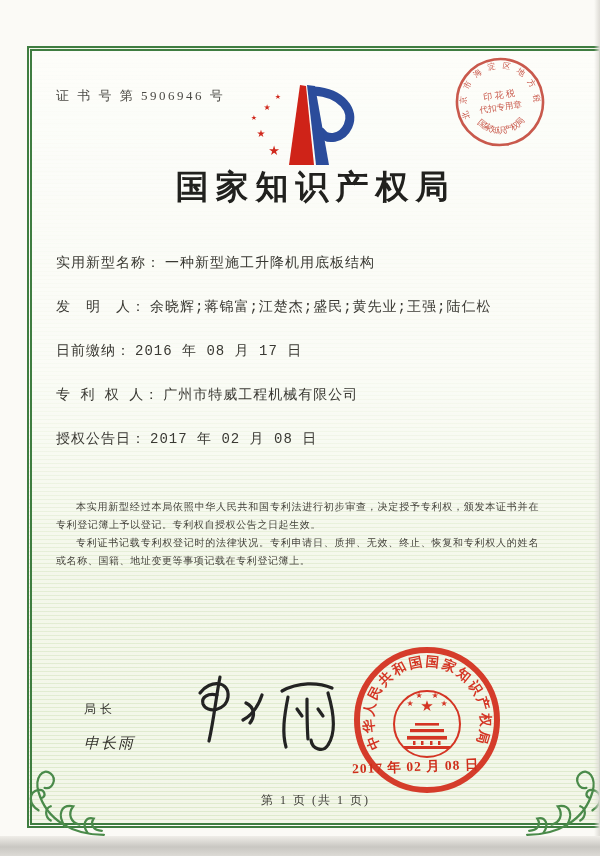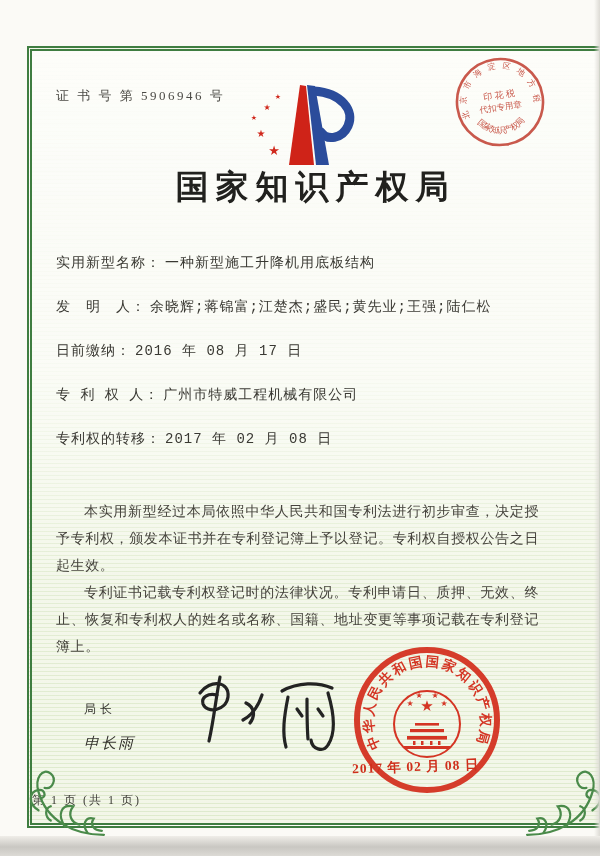--- a/index.html
+++ b/index.html
@@ -25,29 +25,29 @@
   }
   .content{position:absolute;inset:0;}
   .cert-no{position:absolute;left:24px;top:36px;font-size:13px;letter-spacing:2.5px;color:#4b4a45;white-space:nowrap;}
   .logo{position:absolute;left:202px;top:30px;}
   .title{position:absolute;left:0;right:0;top:114px;text-align:center;
     font-size:33px;font-weight:700;letter-spacing:7px;color:#21211e;white-space:nowrap;}
   .fields{position:absolute;left:24px;top:203px;width:486px;font-family:Liberation Mono, monospace;}
   .field{height:15px;margin-bottom:29px;font-size:14px;color:#3a3933;letter-spacing:1px;white-space:nowrap;}
   .field .lab{margin-right:4px;}
   .paras{position:absolute;left:24px;top:447px;width:483px;
-    font-size:14px;line-height:27px;letter-spacing:0.6px;color:#45433c;text-align:justify;}
+    font-size:10px;line-height:18px;letter-spacing:0.6px;color:#45433c;text-align:justify;}
   .paras p{margin:0;text-indent:2em;}
   .signer-title{position:absolute;left:52px;top:650px;font-size:12px;letter-spacing:4px;color:#33322d;}
   .signer-name{position:absolute;left:52px;top:683px;font-size:15px;letter-spacing:2px;color:#33322d;font-style:italic;}
   .signature{position:absolute;left:148px;top:612px;}
   .seal{position:absolute;left:319px;top:593px;}
   .seal-date{position:absolute;left:320px;top:707px;font-size:13.5px;font-weight:600;
     color:#cf2f1c;letter-spacing:1px;white-space:nowrap;transform:rotate(-2deg);z-index:4;}
-  .footer{position:absolute;left:0;right:0;top:741px;text-align:left;
+  .footer{position:absolute;left:0;right:0;top:741px;text-align:center;
     font-size:12px;letter-spacing:2px;color:#3f3e38;}
   .tax-stamp{position:absolute;left:421px;top:4px;transform:rotate(-8deg);opacity:0.93;}
   .flourish{position:absolute;width:92px;height:92px;}
   .flourish.fl-left{left:-16px;bottom:-18px;}
   .flourish.fl-right{right:-16px;bottom:-18px;transform:scaleX(-1);}
 </style>
 </head>
 <body>
 
 <div class="frame">
@@ -93,21 +93,21 @@
       <div class="field">
         <span class="lab">发　明　人：</span><span class="val">余晓辉;蒋锦富;江楚杰;盛民;黄先业;王强;陆仁松</span>
       </div>
       <div class="field">
         <span class="lab">日前缴纳：</span><span class="val">2016 年 08 月 17 日</span>
       </div>
       <div class="field">
         <span class="lab">专 利 权 人：</span><span class="val">广州市特威工程机械有限公司</span>
       </div>
       <div class="field">
-        <span class="lab">专利权的转移：</span><span class="val">2017 年 02 月 08 日</span>
+        <span class="lab">授权公告日：</span><span class="val">2017 年 02 月 08 日</span>
       </div>
     </div>
 
     <div class="paras">
       <p>本实用新型经过本局依照中华人民共和国专利法进行初步审查，决定授予专利权，颁发本证书并在专利登记簿上予以登记。专利权自授权公告之日起生效。</p>
       <p>专利证书记载专利权登记时的法律状况。专利申请日、质押、无效、终止、恢复和专利权人的姓名或名称、国籍、地址变更等事项记载在专利登记簿上。</p>
     </div>
 
     <div class="signer-title">局长</div>
     <div class="signer-name">申长雨</div>

